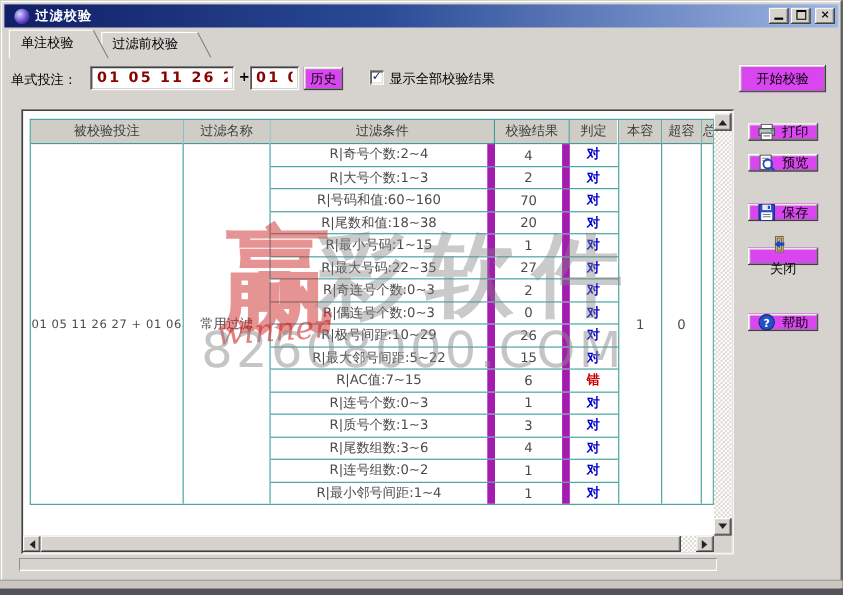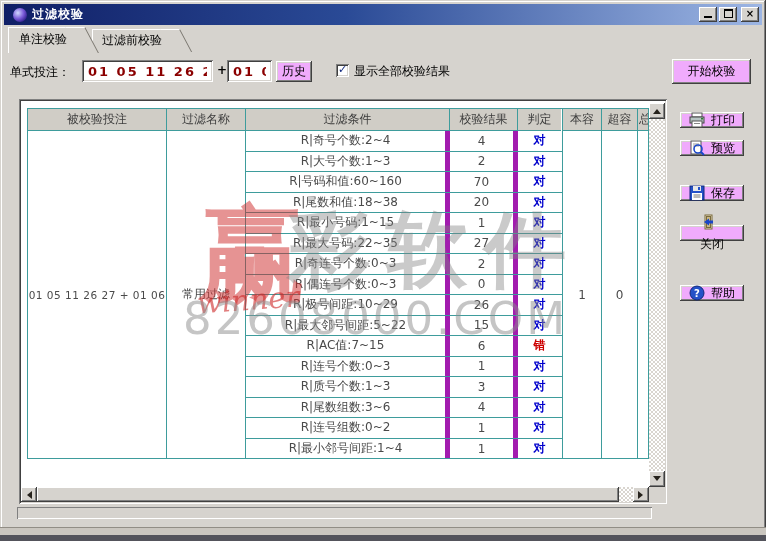--- a/index.html
+++ b/index.html
@@ -33,21 +33,21 @@
   .tab .lbl { position:relative; display:block; text-align:center; line-height:22px; padding:0 8px; }
   .tab.sel { top:27px; height:26px; z-index:3; }
   .tab.sel .lbl { line-height:24px; }
 
   
   .flabel { position:absolute; color:#000; }
   .num-input { position:absolute; height:22px; background:#fff; border:none; outline:none;
     box-shadow: inset 1px 1px #808080, inset -1px -1px #fff, inset 2px 2px #404040, inset -2px -2px #d6d3ce;
     color:#8b0000; font-weight:bold; font-size:13px; padding:0 6px; letter-spacing:2px;
     font-family:"DejaVu Sans", sans-serif; }
-  .btn { background:#f0abfc; text-align:center; cursor:default;
+  .btn { background:#d946ef; text-align:center; cursor:default;
     box-shadow: inset -1px -1px #404040, inset 1px 1px #fff, inset -2px -2px #808080, inset 2px 2px #d6d3ce; }
   .checkbox { position:absolute; width:13px; height:13px; background:#fff;
     box-shadow: inset 1px 1px #808080, inset -1px -1px #fff, inset 2px 2px #404040, inset -2px -2px #d6d3ce;
     font-size:11px; line-height:12px; text-align:center; color:#10277e; font-weight:bold; }
 
   
   .panel { position:absolute; left:19px; top:99px; width:648px; height:405px; background:#fff;
     box-shadow: inset 1px 1px #808080, inset -1px -1px #fff, inset 2px 2px #404040, inset -2px -2px #d6d3ce; }
   .tbl { position:absolute; left:8px; top:9px; width:622px; height:351px;
     border:1px solid #3e9c9c; display:flex; background:#fff; overflow:hidden; color:#4a4a4a; }
@@ -57,21 +57,21 @@
   .bd { flex:1; display:flex; align-items:center; justify-content:center; white-space:nowrap; overflow:hidden; }
   .col-bet  { width:139px; } .col-bet .bd { font-size:10.5px; letter-spacing:0.5px; }
   .col-name { width:79px; }
   .col-mid  { width:317px; flex:none; display:flex; flex-direction:column; border-right:1px solid #3e9c9c; }
   .hd-row, .trow { display:flex; flex:none; }
   .hd-row { height:22px; }
   .hd-row .hd { border-right:1px solid #3e9c9c; }
   .hd-row .hd:last-child { border-right:none; }
   .trow { height:20.5px; border-bottom:1px solid #3e9c9c; }
   .trow:last-child { border-bottom:none; }
-  .tcell { display:flex; align-items:center; justify-content:center; border-right:5px solid #a21caf;
+  .tcell { display:flex; align-items:center; justify-content:center; border-right:7px solid #a21caf;
     white-space:nowrap; overflow:hidden; }
   .tcell:last-child { border-right:none; }
   .c-cond { width:204px; } .c-res { width:68px; } .c-ver { width:43px; }
   .col-ben { width:39px; } .col-chao { width:36px; } .col-zong { flex:1; border-right:none; }
 
   
   .sb-btn { position:absolute; width:16px; height:16px; background:#d6d3ce;
     box-shadow: inset -1px -1px #404040, inset 1px 1px #fff, inset -2px -2px #808080, inset 2px 2px #d6d3ce;
     display:flex; align-items:center; justify-content:center; }
   .hatch { background-color:#fff;

